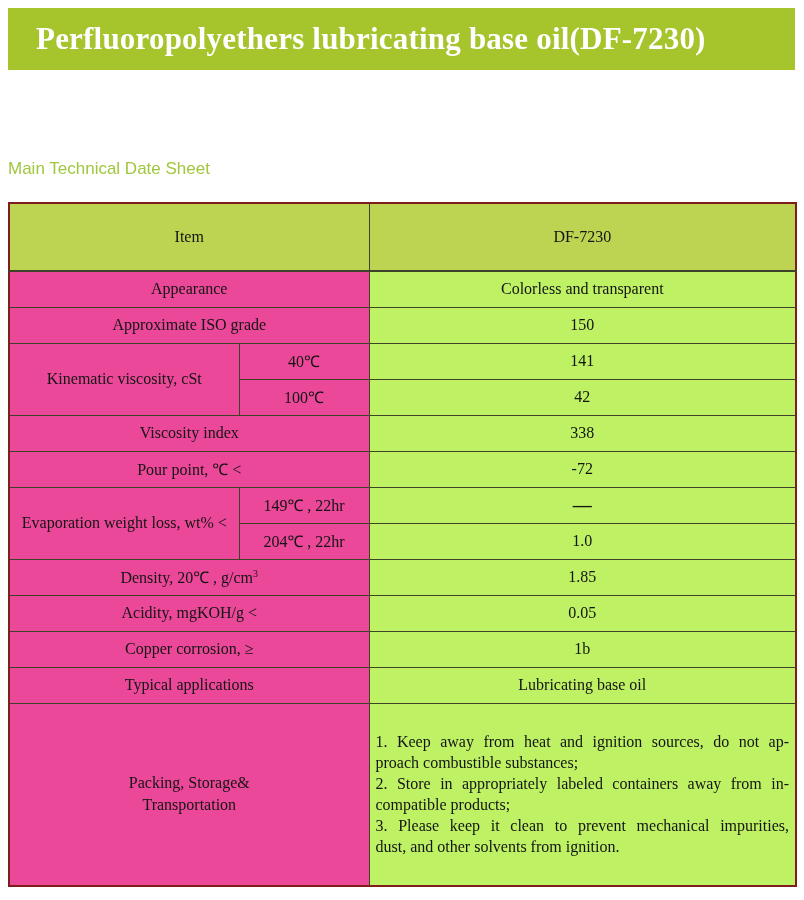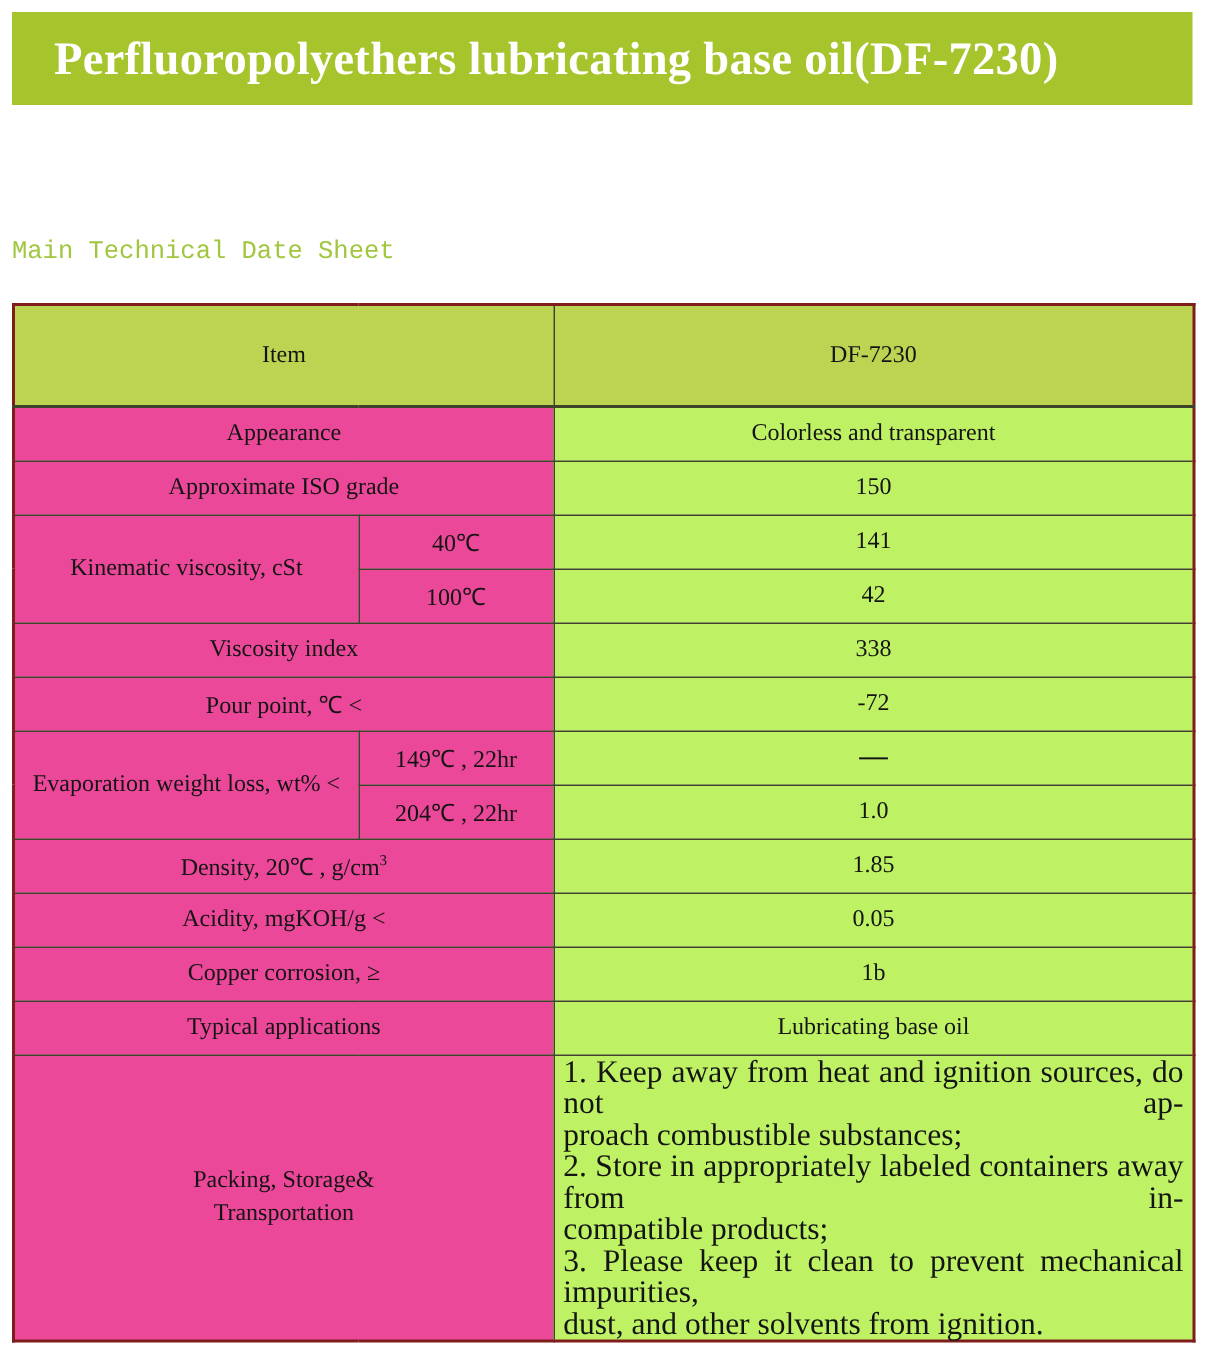--- a/index.html
+++ b/index.html
@@ -18,21 +18,21 @@
     display: flex; align-items: center; padding-left: 28px;
   }
   .banner-title {
     margin: 0; font-size: 31px; font-weight: bold; color: #ffffff;
     font-family: "Liberation Serif", serif; letter-spacing: 0.2px;
   }
 
   
   .section-title {
     position: absolute; left: 8px; top: 159px;
-    font-family: Liberation Mono, monospace;
+    font-family: Liberation Sans, sans-serif;
     font-size: 17px; color: #a0c73f;
   }
 
   
   table.spec {
     position: absolute; left: 8px; top: 202px; width: 787px;
     border-collapse: collapse; table-layout: fixed;
     border: 2px solid #7f1d1d;
   }
   table.spec td {
@@ -49,21 +49,21 @@
   td.val { background: #bef264; }
   tr.std td { height: 36px; }
   td.val.dashcell { font-weight: bold; font-size: 19px; }
   sup.cube { font-size: 10px; line-height: 0; }
 
   
   tr.pack td { height: 183px; }
   .pack-label div { line-height: 22px; }
   td.notes { text-align: left; padding: 0 15px 0 18px; }
   .note-line {
-    font-size: 21px; line-height: 21px; text-align: left;
+    font-size: 16px; line-height: 21px; text-align: left;
     white-space: normal;
   }
   .note-line.j { text-align: justify; text-align-last: justify; }
 </style>
 </head>
 <body>
 
 <div class="banner">
   <h1 class="banner-title">Perfluoropolyethers lubricating base oil(DF-7230)</h1>
 </div>

